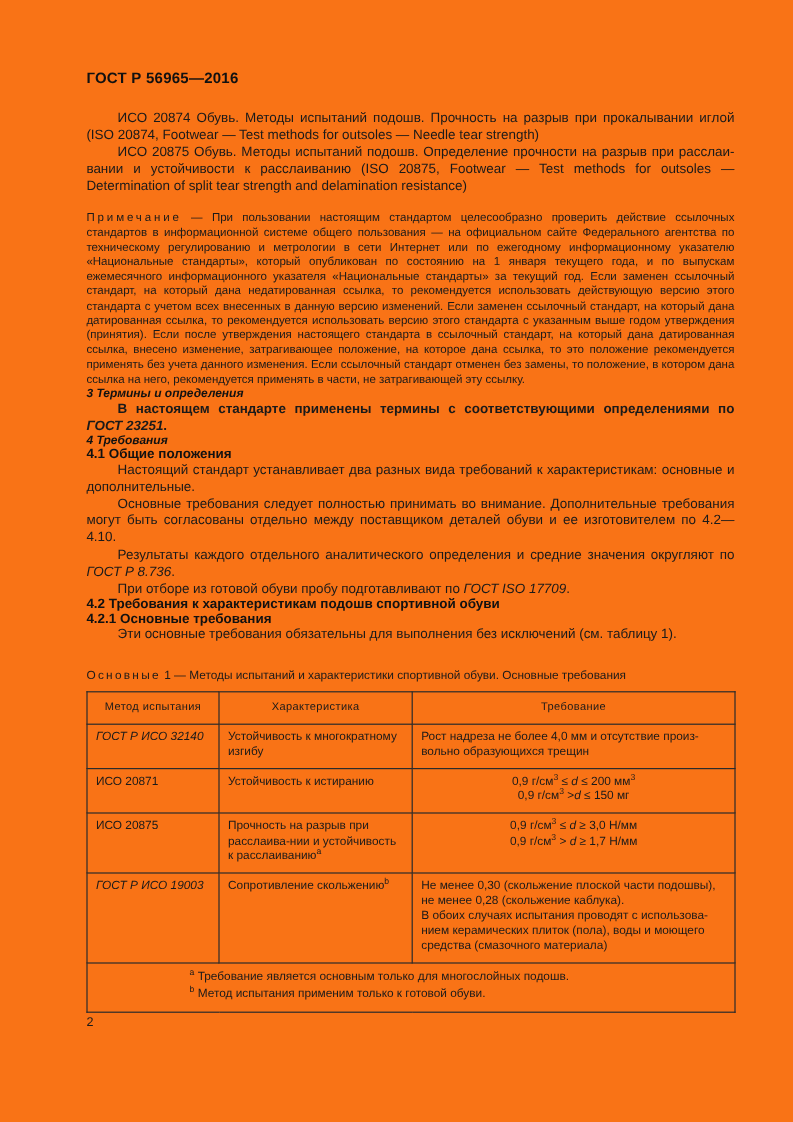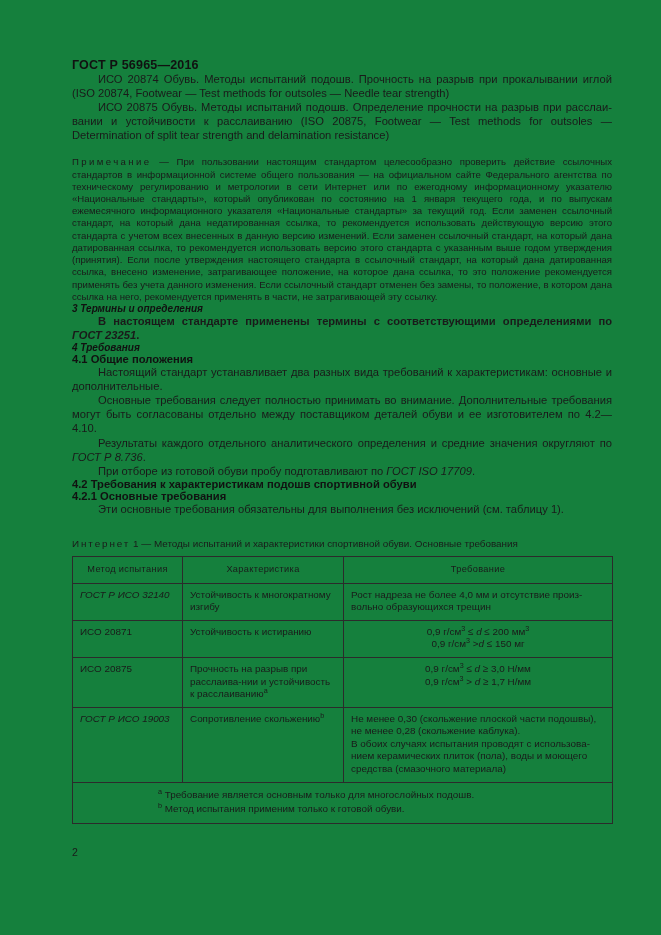--- a/index.html
+++ b/index.html
@@ -8,21 +8,21 @@
     background: #ffffff;
   }
   body {
     font-family: "Liberation Sans", sans-serif;
     color: #1a1a1a;
   }
   #page {
     position: relative;
     width: 661px;
     height: 935px;
-    background: #15803d;
+    background: #f97316;
     overflow: hidden;
   }
   .content {
     position: absolute;
     left: 72px;
     top: 0;
     width: 540px;
   }
 
   
@@ -37,21 +37,21 @@
   
   p.body {
     font-size: 11.2px;
     line-height: 14.1px;
     text-align: justify;
     text-justify: inter-word;
     margin: 0;
     color: #1a1a1a;
   }
   p.body.indent { text-indent: 26px; }
-  p.first-ref { }
+  p.first-ref { margin-top: 20px; }
 
   
   .note {
     font-size: 9.6px;
     line-height: 12.2px;
     text-align: justify;
     margin: 14px 0 0 0;
     color: #1a1a1a;
   }
   .note .note-label {
@@ -178,21 +178,21 @@
     <p class="body indent sp-h3-body">Настоящий стандарт устанавливает два разных вида требований к характеристикам: основные и дополнительные.</p>
     <p class="body indent">Основные требования следует полностью принимать во внимание. Дополнительные требования могут быть согласованы отдельно между поставщиком деталей обуви и ее изготовителем по 4.2—4.10.</p>
     <p class="body indent"><span>Результаты каждого отдельного аналитического определения и средние значения округляют по </span><i>ГОСТ Р 8.736</i><span>.</span></p>
     <p class="body indent"><span>При отборе из готовой обуви пробу подготавливают по </span><i>ГОСТ ISO 17709</i><span>.</span></p>
 
     <h3 class="sec sp-h3-top">4.2 Требования к характеристикам подошв спортивной обуви</h3>
 
     <h4 class="sec sp-h4-top">4.2.1 Основные требования</h4>
     <p class="body indent sp-h4-body">Эти основные требования обязательны для выполнения без исключений (см. таблицу 1).</p>
 
-    <div class="tbl-caption"><span class="tcap-label">Интернет</span><span> 1 — Методы испытаний и характеристики спортивной обуви. Основные требования</span></div>
+    <div class="tbl-caption"><span class="tcap-label">Основные</span><span> 1 — Методы испытаний и характеристики спортивной обуви. Основные требования</span></div>
 
     <table class="gost">
       <colgroup>
           <col class="c1">
           <col class="c2">
           <col class="c3">
         </colgroup>
       <thead>
         <tr>
           <th>Метод испытания</th>

